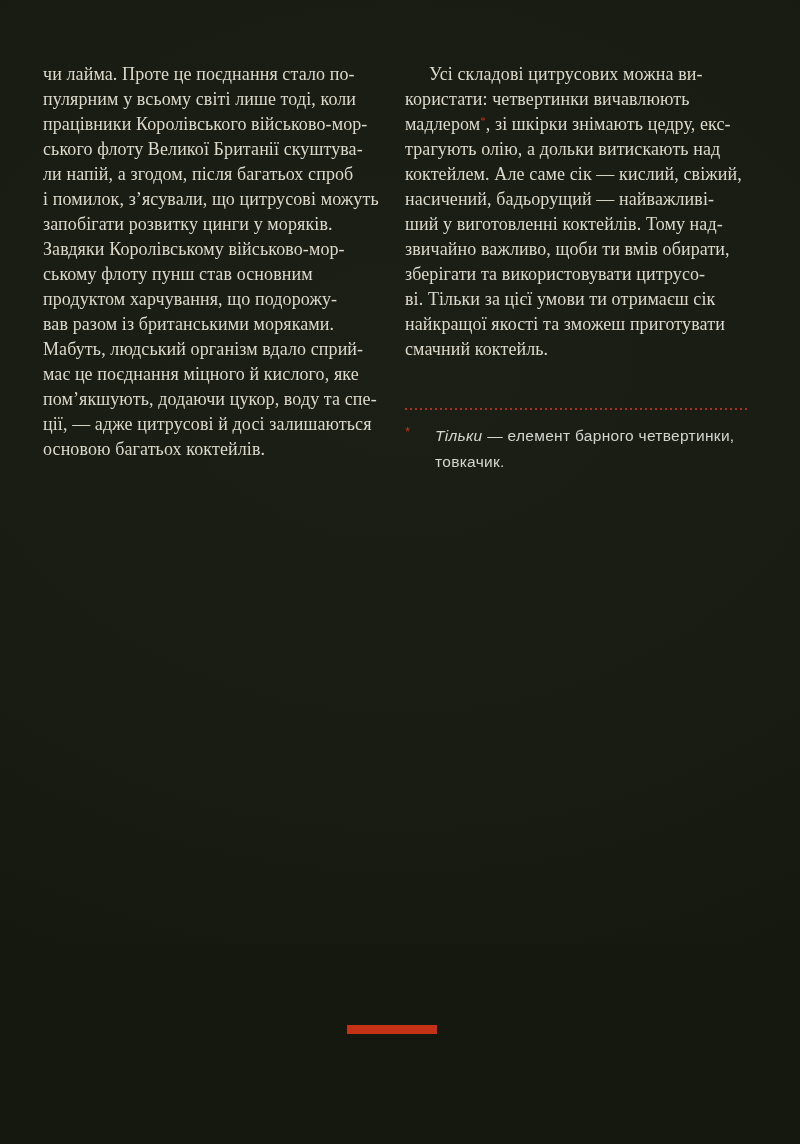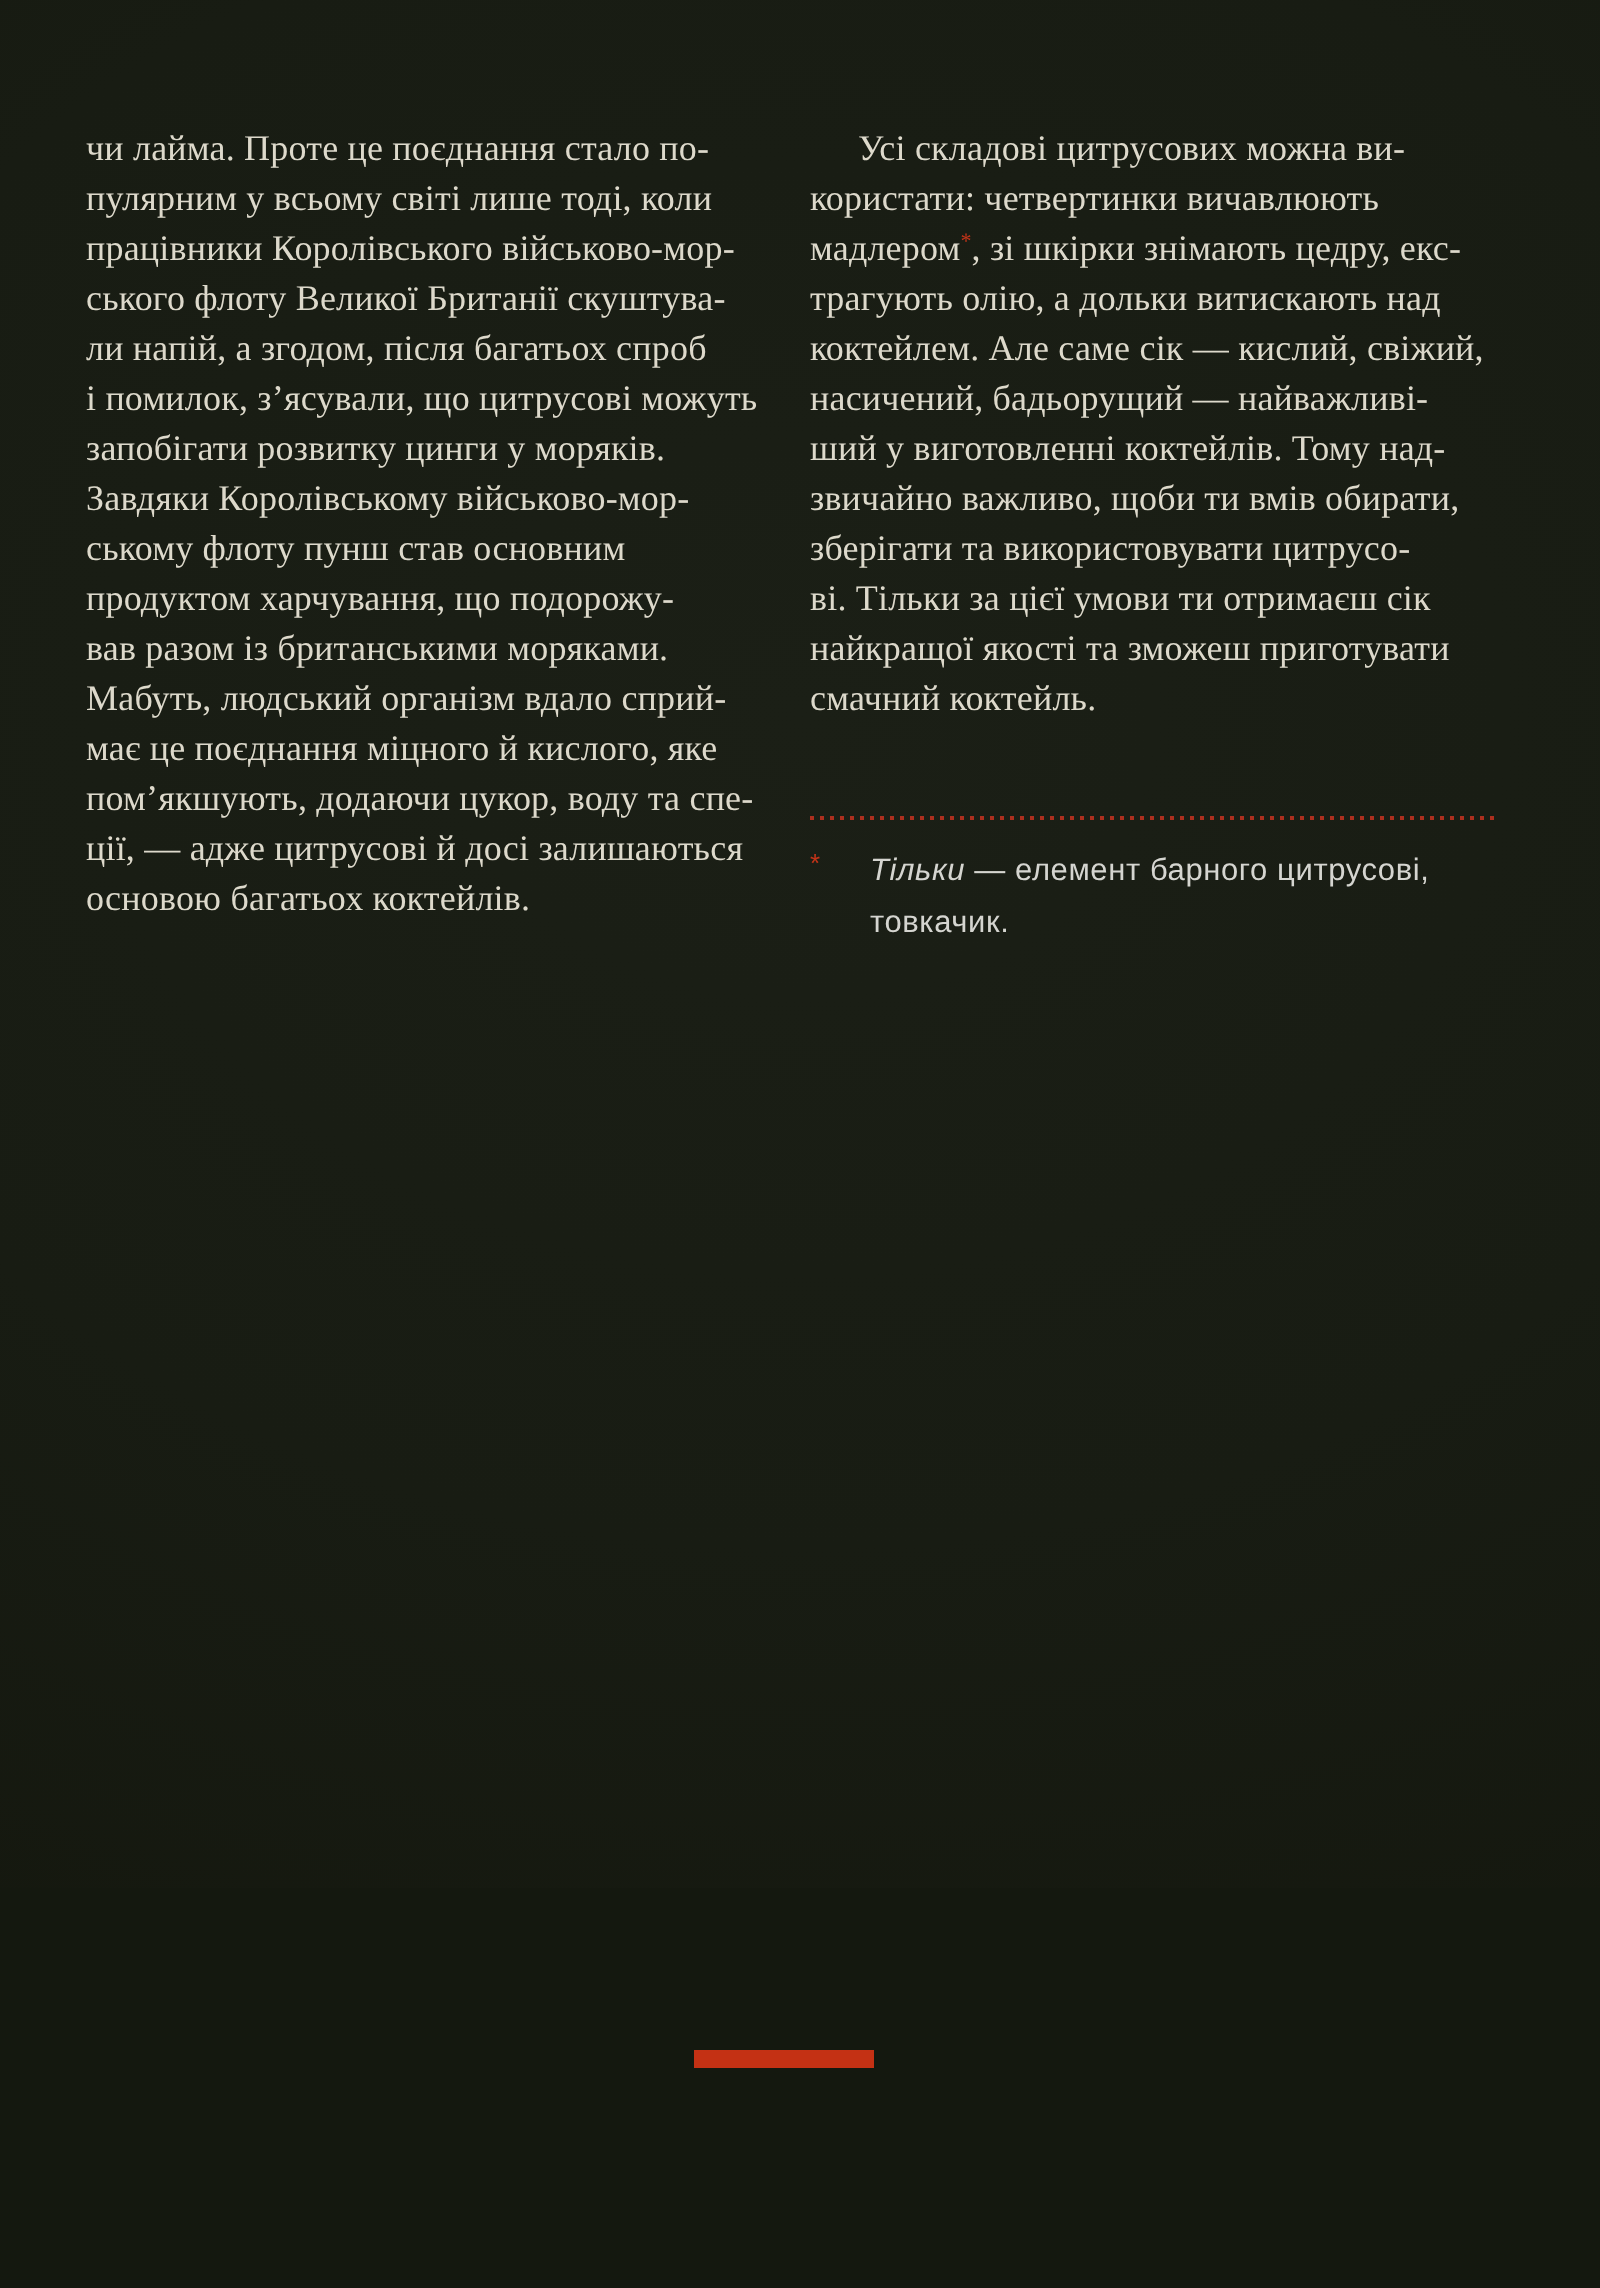--- a/index.html
+++ b/index.html
@@ -130,20 +130,20 @@
 зберігати та використовувати цитрусо-
 ві. Тільки за цієї умови ти отримаєш сік
 найкращої якості та зможеш приготувати
 смачний коктейль.</span></p>
   </div>
 
   <div class="footnote">
     <div class="footnote-rule"></div>
     <div class="footnote-row">
       <span class="fn-marker">*</span>
-      <p class="fn-text"><em>Тільки</em><span> — елемент барного цитрусові,
+      <p class="fn-text"><em>Тільки</em><span> — елемент барного четвертинки,
 товкачик.</span></p>
     </div>
   </div>
 
   <div class="page-bar"></div>
 
 </div>
 
 </body></html>

